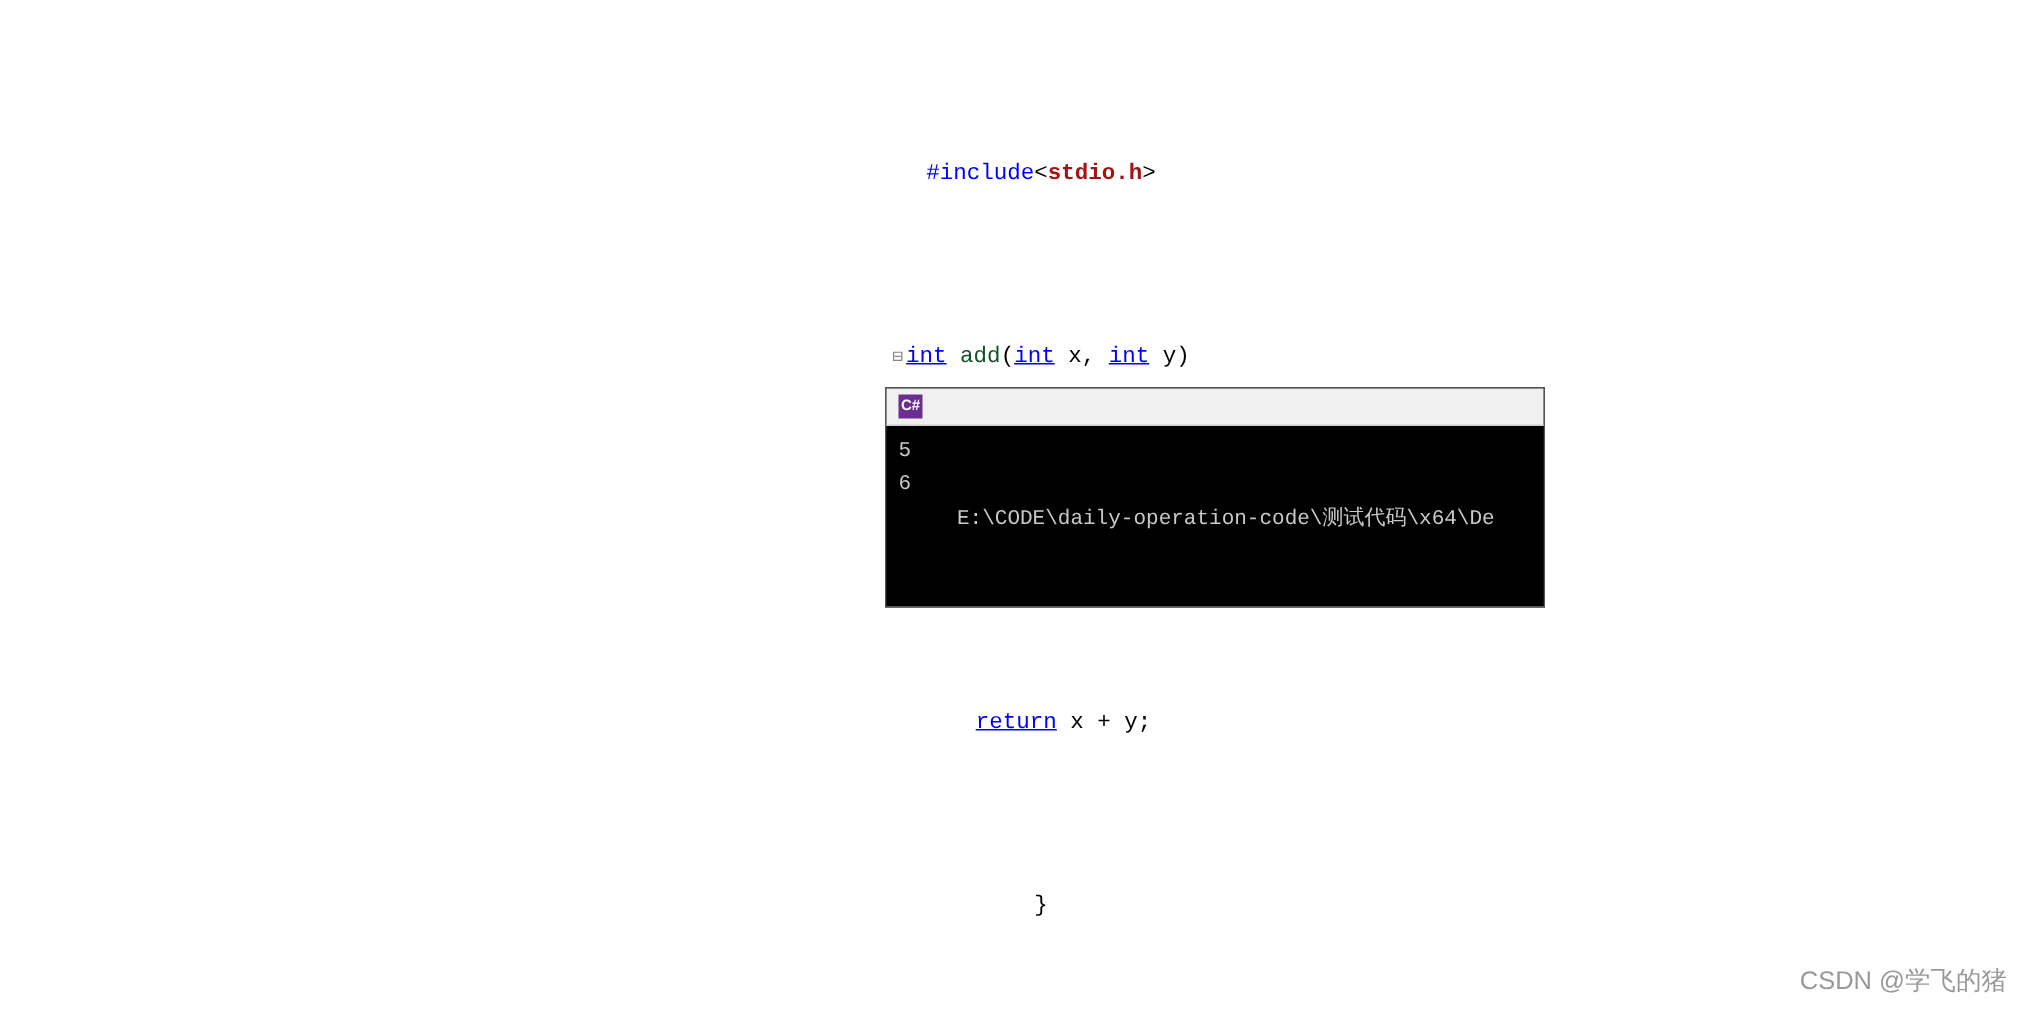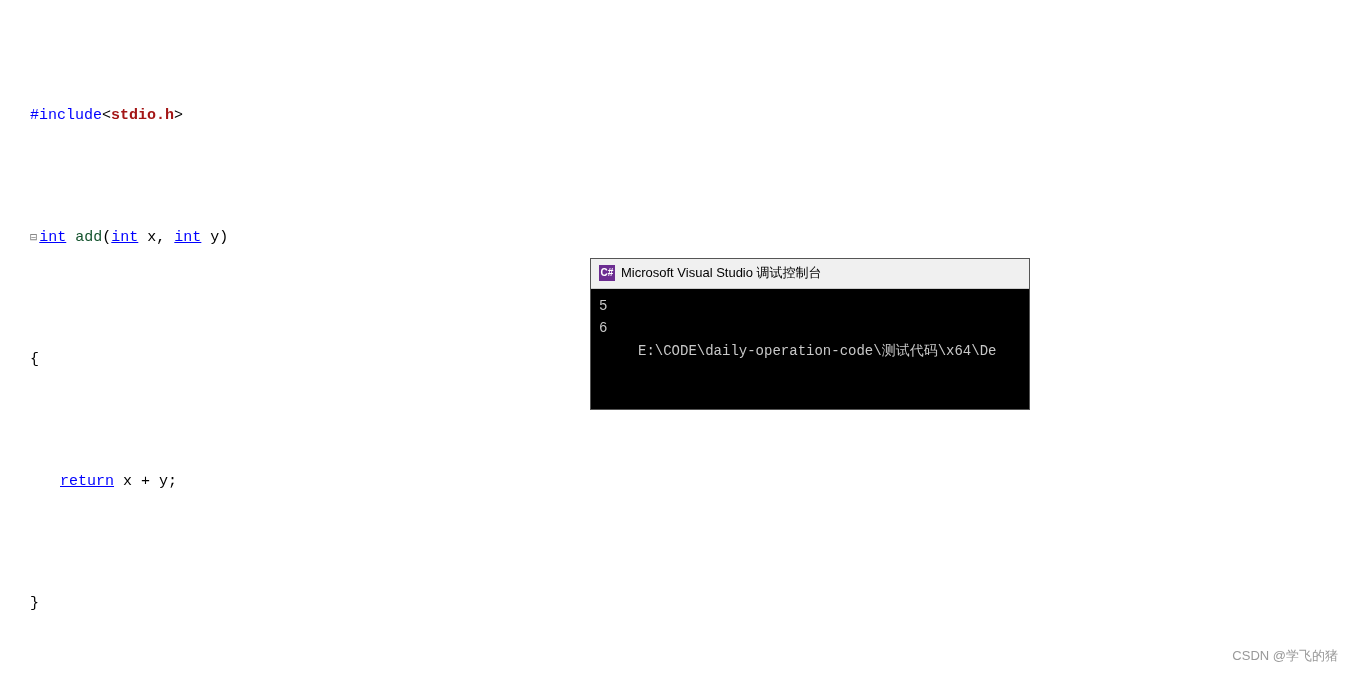--- a/index.html
+++ b/index.html
@@ -19,20 +19,21 @@
       padding-left: 20px;
       white-space: pre;
       position: relative;
     }
 
     .line {
       display: flex;
       align-items: baseline;
       padding-left: 10px;
       min-height: 26px;
+      justify-content: center;
     }
 
     
     .kw { color: #0000ff; font-weight: normal; text-decoration: underline; } 
     .fn { color: #14532d; }
     .inc-file { color: #a31515; font-weight: bold; }
     .hash { color: #0000ff; }
     .plain { color: #000000; }
     .collapse-arrow {
       color: #888;
@@ -98,21 +99,21 @@
     .console-body .c-msg {
       color: #c8c8c8;
     }
 
     
     .watermark {
       position: absolute;
       bottom: 10px;
       right: 20px;
       color: #999;
-      font-size: 13px;
+      font-size: 17px;
       font-family: Arial, sans-serif;
     }
 
     .indent1 { padding-left: 40px; }
   </style>
 </head>
 <body>
 
 <div class="code-area">
 
@@ -185,21 +186,20 @@
   
 
   
   
 
 </div>
 
 <div class="console-overlay">
   <div class="console-titlebar">
     <span class="console-icon">C#</span>
-    <span>Microsoft Visual Studio 调试控制台</span>
   </div>
   <div class="console-body">
     <div class="c-num">5</div>
     <div class="c-num">6</div>
     <div class="c-path">E:\CODE\daily-operation-code\测试代码\x64\De</div>
   </div>
 </div>
 
 <div class="watermark">CSDN @学飞的猪</div>
 

